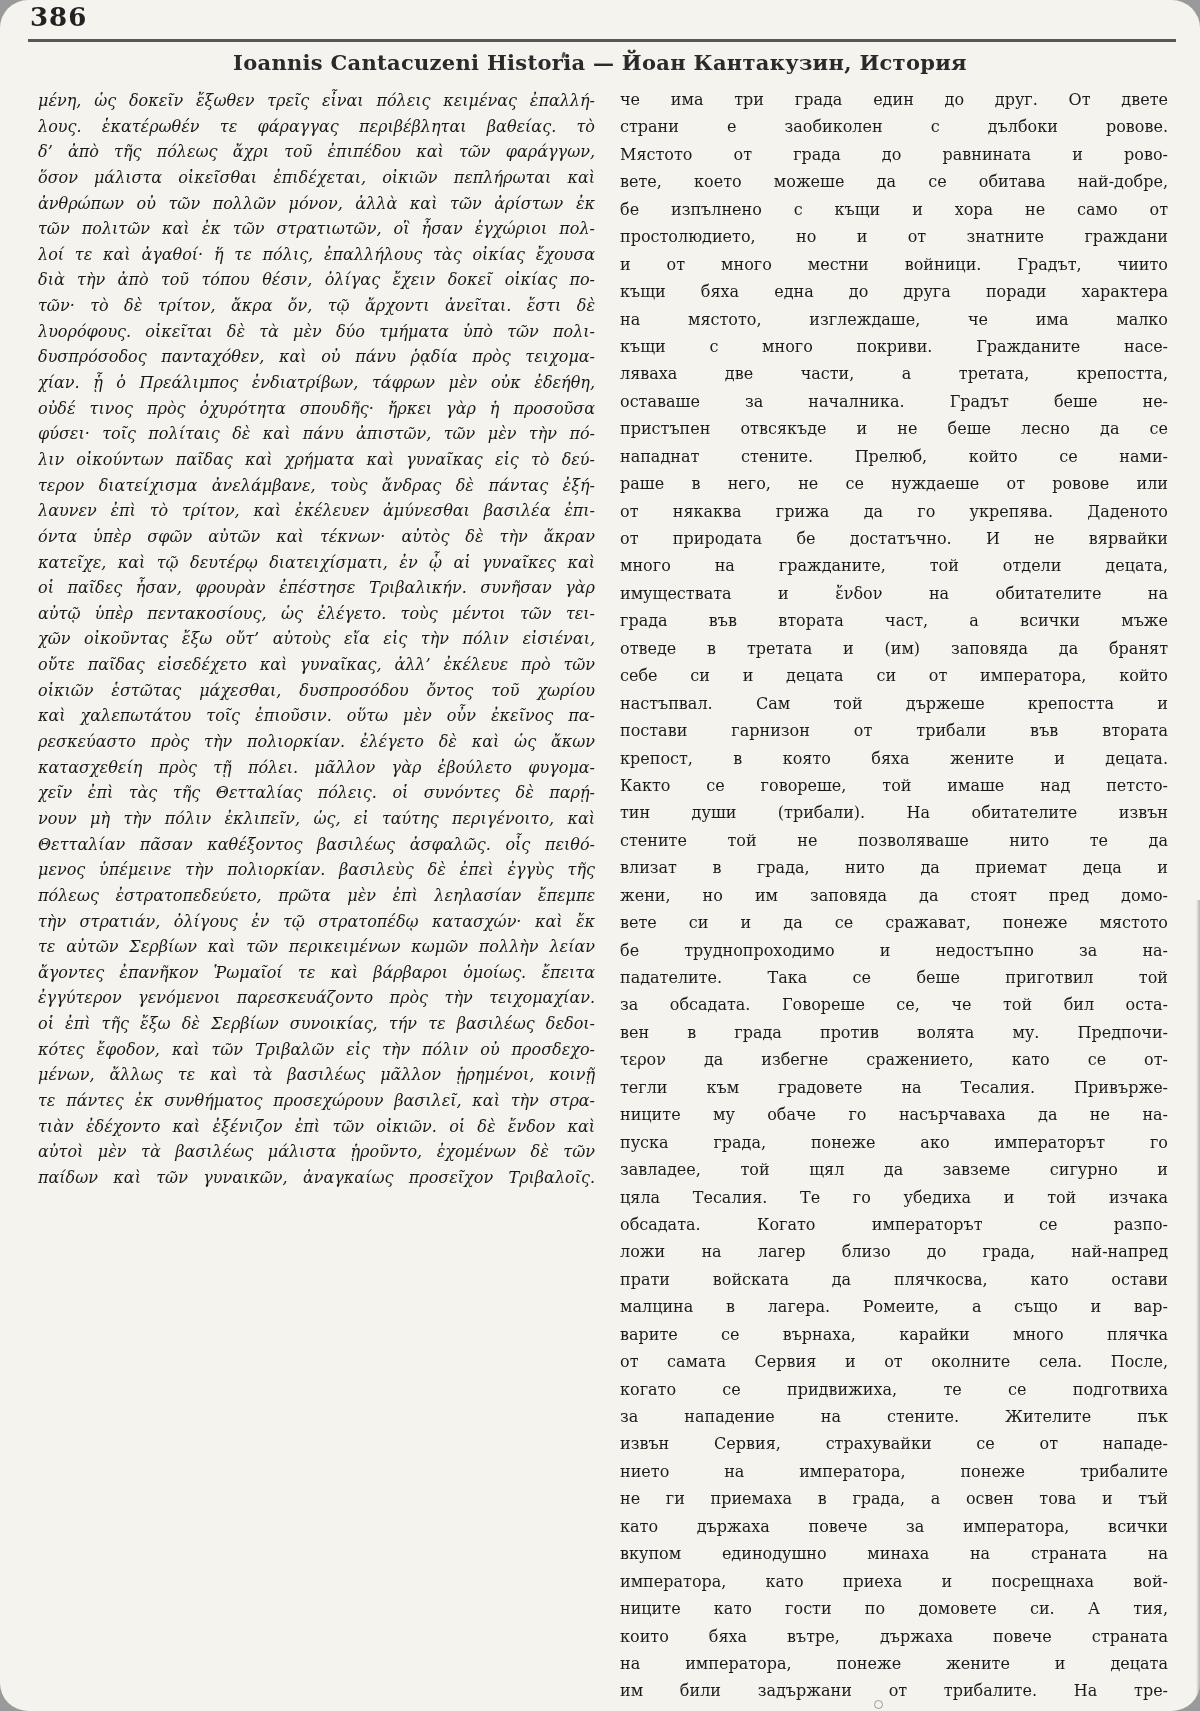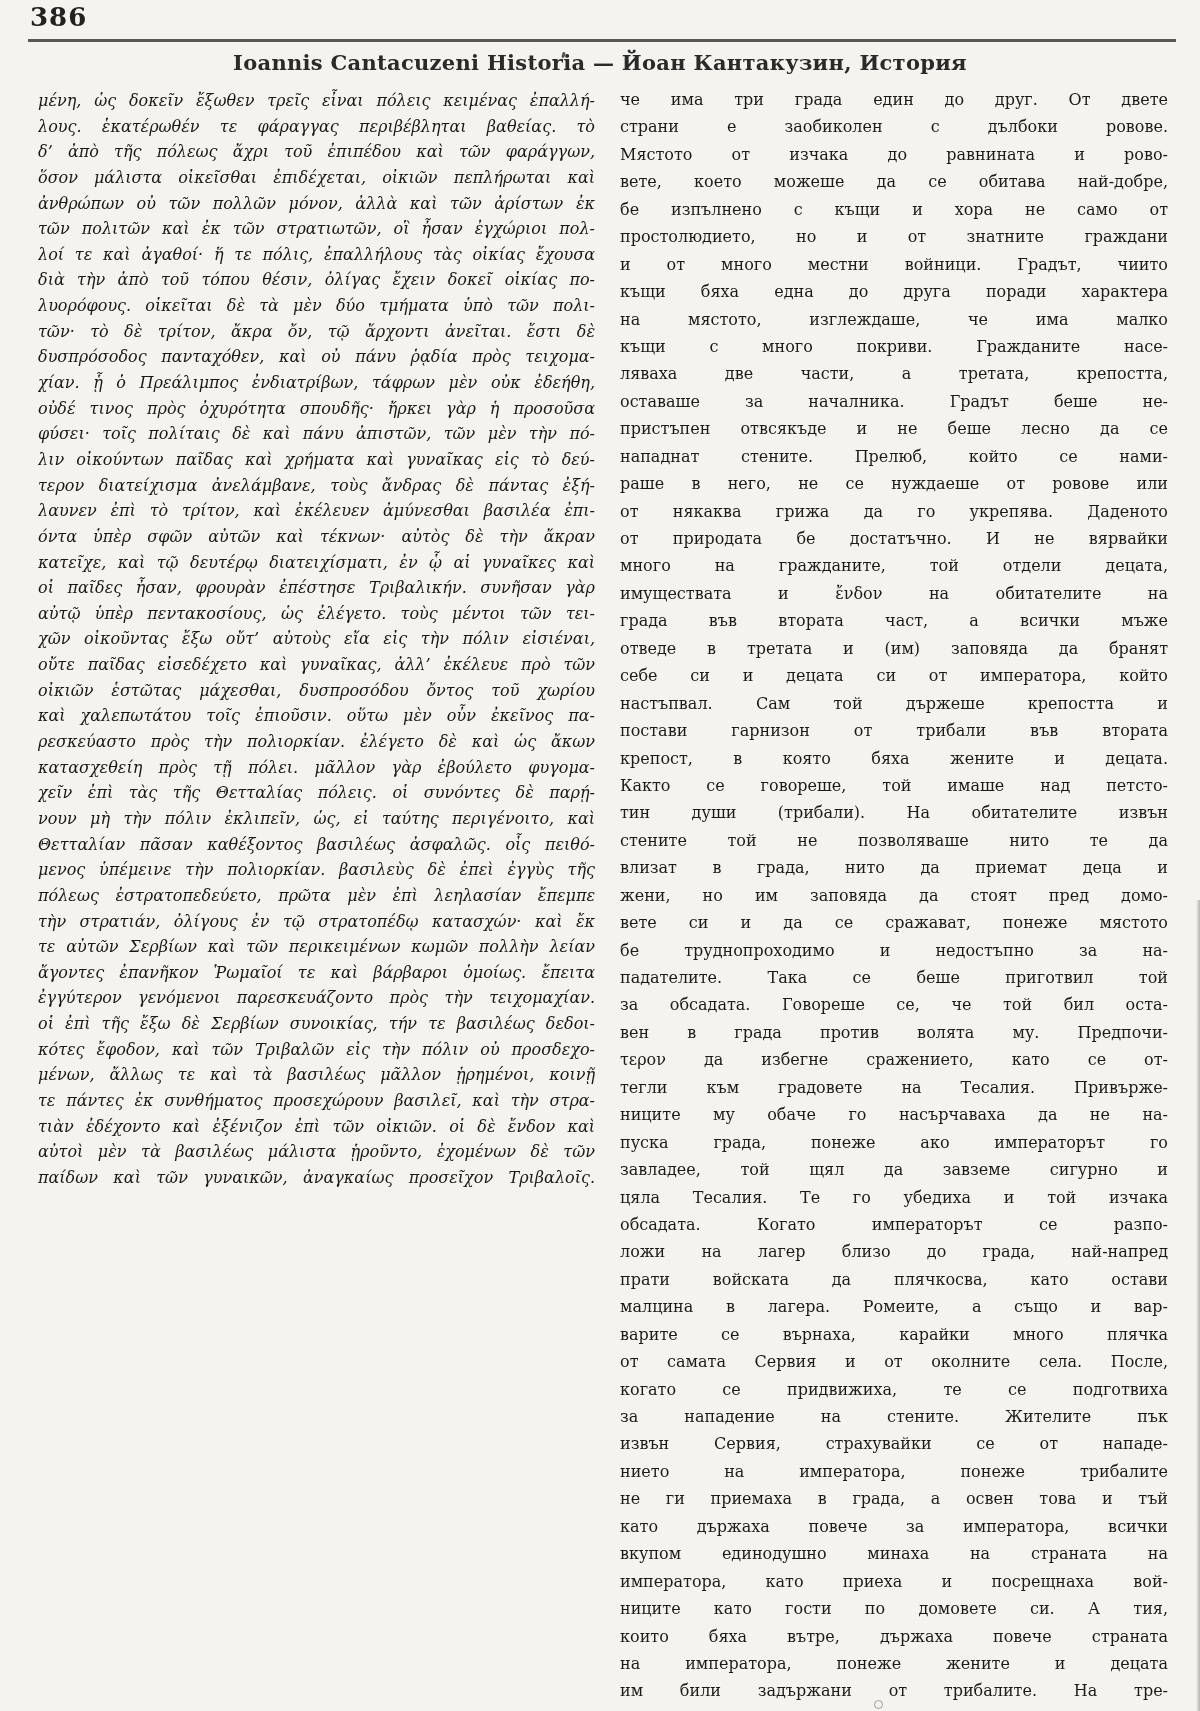--- a/index.html
+++ b/index.html
@@ -4,20 +4,21 @@
 <style>
   html,body { margin:0; padding:0; background:#9a9a9a; }
   .page {
     position:relative;
     width:1200px; height:1711px;
     margin:0 auto;
     background:#f4f3ee;
     font-family:"DejaVu Serif", serif;
     color:#1c1c1c;
     overflow:hidden;
+    border-radius:28px;
   }
   
   .page-number {
     position:absolute; left:30px; top:2px;
     font-size:26px; font-weight:bold; letter-spacing:1px;
     color:#222;
   }
   .running-title {
     position:absolute; left:0; right:0; top:6px;
     text-align:center;
@@ -88,22 +89,22 @@
 
   <div class="col col-greek">
       <div class="line">μένη, ὡς δοκεῖν ἔξωθεν τρεῖς εἶναι πόλεις κειμένας ἐπαλλή-</div>
       <div class="line">λους. ἑκατέρωθέν τε φάραγγας περιβέβληται βαθείας. τὸ</div>
       <div class="line">δ’ ἀπὸ τῆς πόλεως ἄχρι τοῦ ἐπιπέδου καὶ τῶν φαράγγων,</div>
       <div class="line">ὅσον μάλιστα οἰκεῖσθαι ἐπιδέχεται, οἰκιῶν πεπλήρωται καὶ</div>
       <div class="line">ἀνθρώπων οὐ τῶν πολλῶν μόνον, ἀλλὰ καὶ τῶν ἀρίστων ἐκ</div>
       <div class="line">τῶν πολιτῶν καὶ ἐκ τῶν στρατιωτῶν, οἳ ἦσαν ἐγχώριοι πολ-</div>
       <div class="line">λοί τε καὶ ἀγαθοί· ἥ τε πόλις, ἐπαλλήλους τὰς οἰκίας ἔχουσα</div>
       <div class="line">διὰ τὴν ἀπὸ τοῦ τόπου θέσιν, ὀλίγας ἔχειν δοκεῖ οἰκίας πο-</div>
+      <div class="line">τῶν· τὸ δὲ τρίτον, ἄκρα ὄν, τῷ ἄρχοντι ἀνεῖται. ἔστι δὲ</div>
       <div class="line">λυορόφους. οἰκεῖται δὲ τὰ μὲν δύο τμήματα ὑπὸ τῶν πολι-</div>
-      <div class="line">τῶν· τὸ δὲ τρίτον, ἄκρα ὄν, τῷ ἄρχοντι ἀνεῖται. ἔστι δὲ</div>
       <div class="line">δυσπρόσοδος πανταχόθεν, καὶ οὐ πάνυ ῥᾳδία πρὸς τειχομα-</div>
       <div class="line">χίαν. ᾗ ὁ Πρεάλιμπος ἐνδιατρίβων, τάφρων μὲν οὐκ ἐδεήθη,</div>
       <div class="line">οὐδέ τινος πρὸς ὀχυρότητα σπουδῆς· ἤρκει γὰρ ἡ προσοῦσα</div>
       <div class="line">φύσει· τοῖς πολίταις δὲ καὶ πάνυ ἀπιστῶν, τῶν μὲν τὴν πό-</div>
       <div class="line">λιν οἰκούντων παῖδας καὶ χρήματα καὶ γυναῖκας εἰς τὸ δεύ-</div>
       <div class="line">τερον διατείχισμα ἀνελάμβανε, τοὺς ἄνδρας δὲ πάντας ἐξή-</div>
       <div class="line">λαυνεν ἐπὶ τὸ τρίτον, καὶ ἐκέλευεν ἀμύνεσθαι βασιλέα ἐπι-</div>
       <div class="line">όντα ὑπὲρ σφῶν αὐτῶν καὶ τέκνων· αὐτὸς δὲ τὴν ἄκραν</div>
       <div class="line">κατεῖχε, καὶ τῷ δευτέρῳ διατειχίσματι, ἐν ᾧ αἱ γυναῖκες καὶ</div>
       <div class="line">οἱ παῖδες ἦσαν, φρουρὰν ἐπέστησε Τριβαλικήν. συνῆσαν γὰρ</div>
@@ -128,21 +129,21 @@
       <div class="line">μένων, ἄλλως τε καὶ τὰ βασιλέως μᾶλλον ᾑρημένοι, κοινῇ</div>
       <div class="line">τε πάντες ἐκ συνθήματος προσεχώρουν βασιλεῖ, καὶ τὴν στρα-</div>
       <div class="line">τιὰν ἐδέχοντο καὶ ἐξένιζον ἐπὶ τῶν οἰκιῶν. οἱ δὲ ἔνδον καὶ</div>
       <div class="line">αὐτοὶ μὲν τὰ βασιλέως μάλιστα ᾑροῦντο, ἐχομένων δὲ τῶν</div>
       <div class="line">παίδων καὶ τῶν γυναικῶν, ἀναγκαίως προσεῖχον Τριβαλοῖς.</div>
     </div>
 
   <div class="col col-bulgarian">
       <div class="line">че има три града един до друг. От двете</div>
       <div class="line">страни е заобиколен с дълбоки ровове.</div>
-      <div class="line">Мястото от изчака до равнината и рово-</div>
+      <div class="line">Мястото от града до равнината и рово-</div>
       <div class="line">вете, което можеше да се обитава най-добре,</div>
       <div class="line">бе изпълнено с къщи и хора не само от</div>
       <div class="line">простолюдието, но и от знатните граждани</div>
       <div class="line">и от много местни войници. Градът, чиито</div>
       <div class="line">къщи бяха една до друга поради характера</div>
       <div class="line">на мястото, изглеждаше, че има малко</div>
       <div class="line">къщи с много покриви. Гражданите насе-</div>
       <div class="line">ляваха две части, а третата, крепостта,</div>
       <div class="line">оставаше за началника. Градът беше не-</div>
       <div class="line">пристъпен отвсякъде и не беше лесно да се</div>

